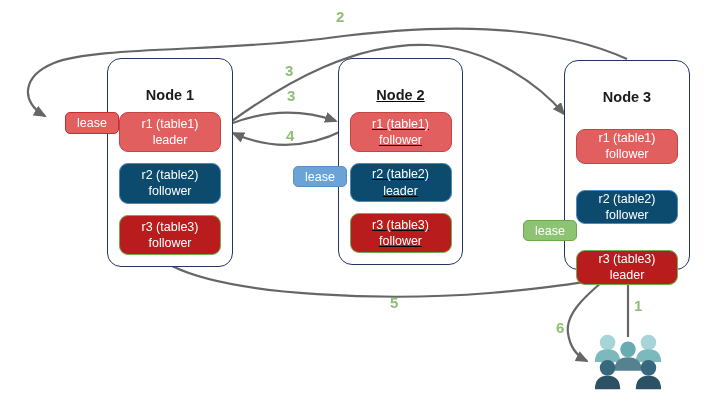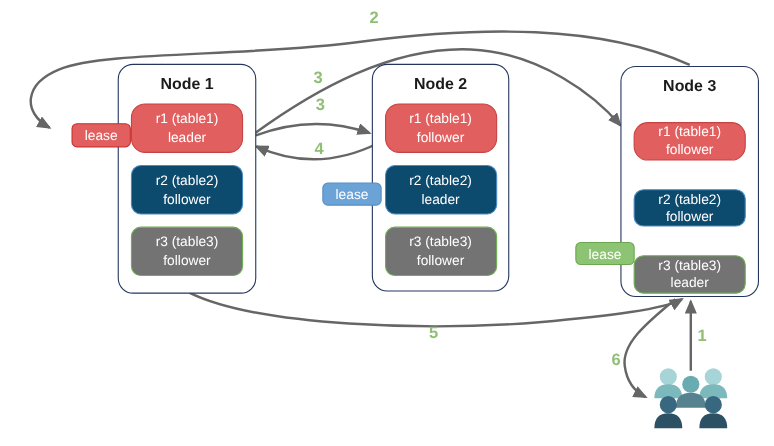--- a/index.html
+++ b/index.html
@@ -8,35 +8,35 @@
     font-family:"Liberation Sans","DejaVu Sans",sans-serif;
   }
   #arrow-layer{position:absolute;left:0;top:0;width:704px;height:405px;z-index:1;}
   #arrow-layer path.arrow{stroke:#666666;stroke-width:2.2;fill:none;}
 
   
   .node{
     position:absolute;z-index:2;background:#ffffff;
     border:1.6px solid #24365e;border-radius:14px;
     display:flex;flex-direction:column;align-items:center;
-    box-sizing:border-box;padding-top:10px;
+    box-sizing:border-box;padding-top:28px;
   }
   .node-title{font-weight:bold;font-size:14.5px;color:#1b1b1b;margin-bottom:9px;}
   .replica{
     width:102px;height:45px;border-radius:9px;border:1.6px solid transparent;
     color:#ffffff;font-size:12.5px;line-height:1.3;text-align:center;
     display:flex;flex-direction:column;align-items:center;justify-content:center;
     margin-bottom:11px;box-sizing:border-box;
   }
-  .replica[data-color="red"]{background:#e25f5f;border-color:#c74242;border-radius:13px;}
+  .replica[data-color="red"]{background:#e25f5f;border-color:#c74242;}
   .replica[data-color="blue"]{background:#0c4a6e;border-color:#4a8ac4;}
-  .replica[data-color="green"]{background:#737373;border-color:#6fae52;}
+  .replica[data-color="green"]{background:#b91c1c;border-color:#6fae52;}
 
   #node-1{left:107px;top:58px;width:126px;height:209px;}
-  #node-2{left:338px;top:58px;width:125px;height:207px;}
+  #node-2{left:338px;top:58px;width:125px;height:207px;text-decoration:underline;}
   #node-3{left:564px;top:60px;width:126px;height:210px;gap:15px;}
 
   
   .lease{
     position:absolute;z-index:2;height:22px;width:54px;border-radius:5px;
     border:1.5px solid transparent;color:#fff;font-size:12.5px;
     display:flex;align-items:center;justify-content:center;box-sizing:border-box;margin-left:16px;
   }
   .lease[data-color="red"]{background:#e25f5f;border-color:#cc2c2c;}
   .lease[data-color="blue"]{background:#6ba3d6;border-color:#5590c8;}

